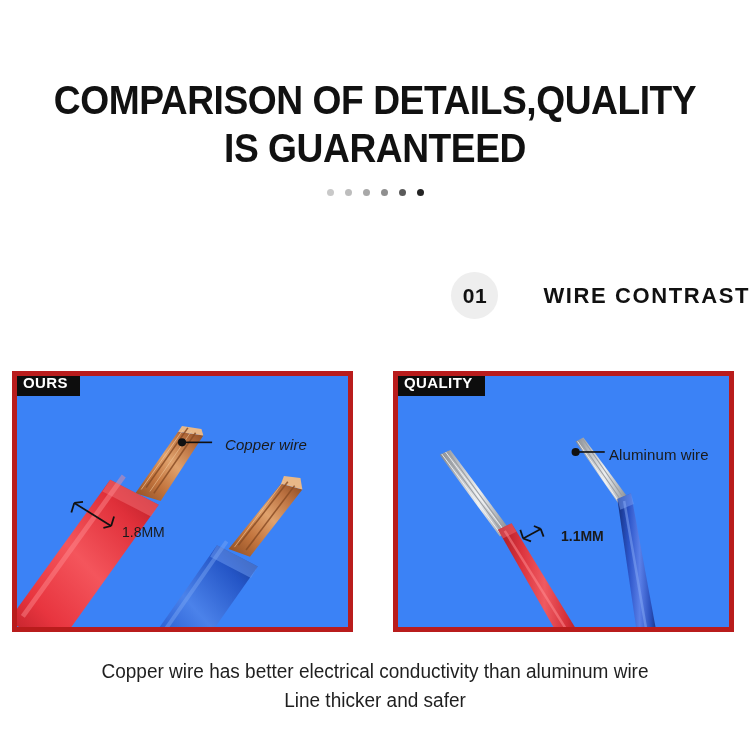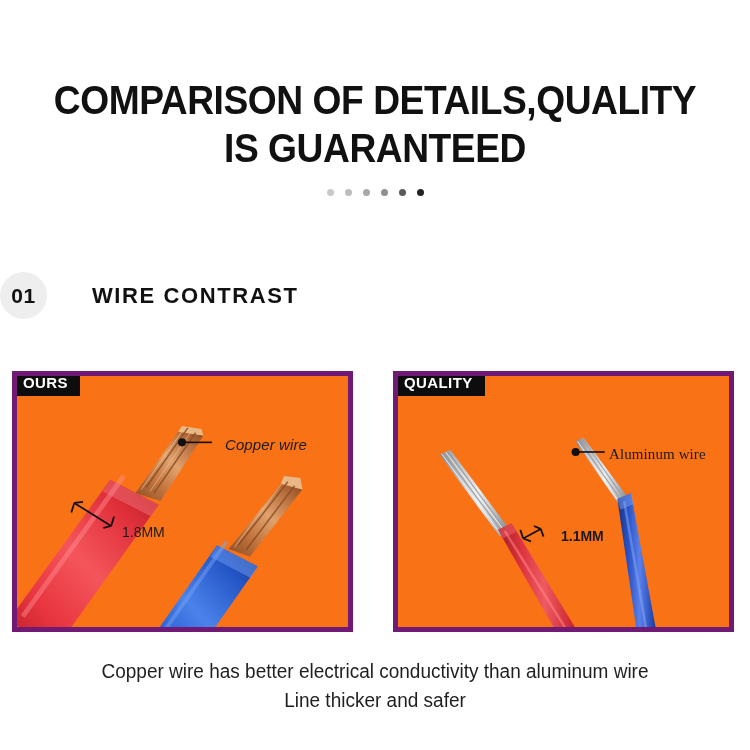--- a/index.html
+++ b/index.html
@@ -57,21 +57,21 @@
     display: block;
   }
 
   
   .section-head {
     position: absolute;
     left: 0;
     top: 272px;
     width: 750px;
     display: flex;
-    justify-content: flex-start;
+    justify-content: flex-end;
     align-items: center;
   }
   .badge {
     width: 47px;
     height: 47px;
     border-radius: 50%;
     background: #eeeeee;
     display: flex;
     align-items: center;
     justify-content: center;
@@ -92,22 +92,22 @@
   .panels {
     position: absolute;
     left: 0;
     top: 371px;
   }
   .panel {
     position: absolute;
     top: 0;
     width: 341px;
     height: 261px;
-    border: 5px solid #701a75;
-    background: #f97316;
+    border: 5px solid #b91c1c;
+    background: #3b82f6;
     box-sizing: border-box;
     overflow: hidden;
   }
   .panel.left  { left: 12px; }
   .panel.right { left: 393px; }
 
   .panel-tag {
     position: absolute;
     left: -5px;
     top: -5px;
@@ -326,21 +326,21 @@
           <g stroke="#111111" stroke-width="1.8" fill="none">
             <line x1="129" y1="169" x2="147" y2="159"></line>
             <line x1="129" y1="169" x2="126" y2="160"></line>
             <line x1="129" y1="169" x2="137" y2="172"></line>
             <line x1="147" y1="159" x2="150" y2="167"></line>
             <line x1="147" y1="159" x2="140" y2="156"></line>
           </g>
         </svg>
       </div>
 
-      <div class="lead-label" style="left:211px; top:70px;font-family:Liberation Serif, serif;">Aluminum wire</div>
+      <div class="lead-label" style="left:211px; top:70px;">Aluminum wire</div>
       <div class="dim-label" style="left:163px; top:152px;font-weight:bold;">1.1MM</div>
     </div>
   </div>
 
   <div class="caption">
     <span class="line">Copper wire has better electrical conductivity than aluminum wire</span>
     <span class="line">Line thicker and safer</span>
   </div>
 
 </div>

